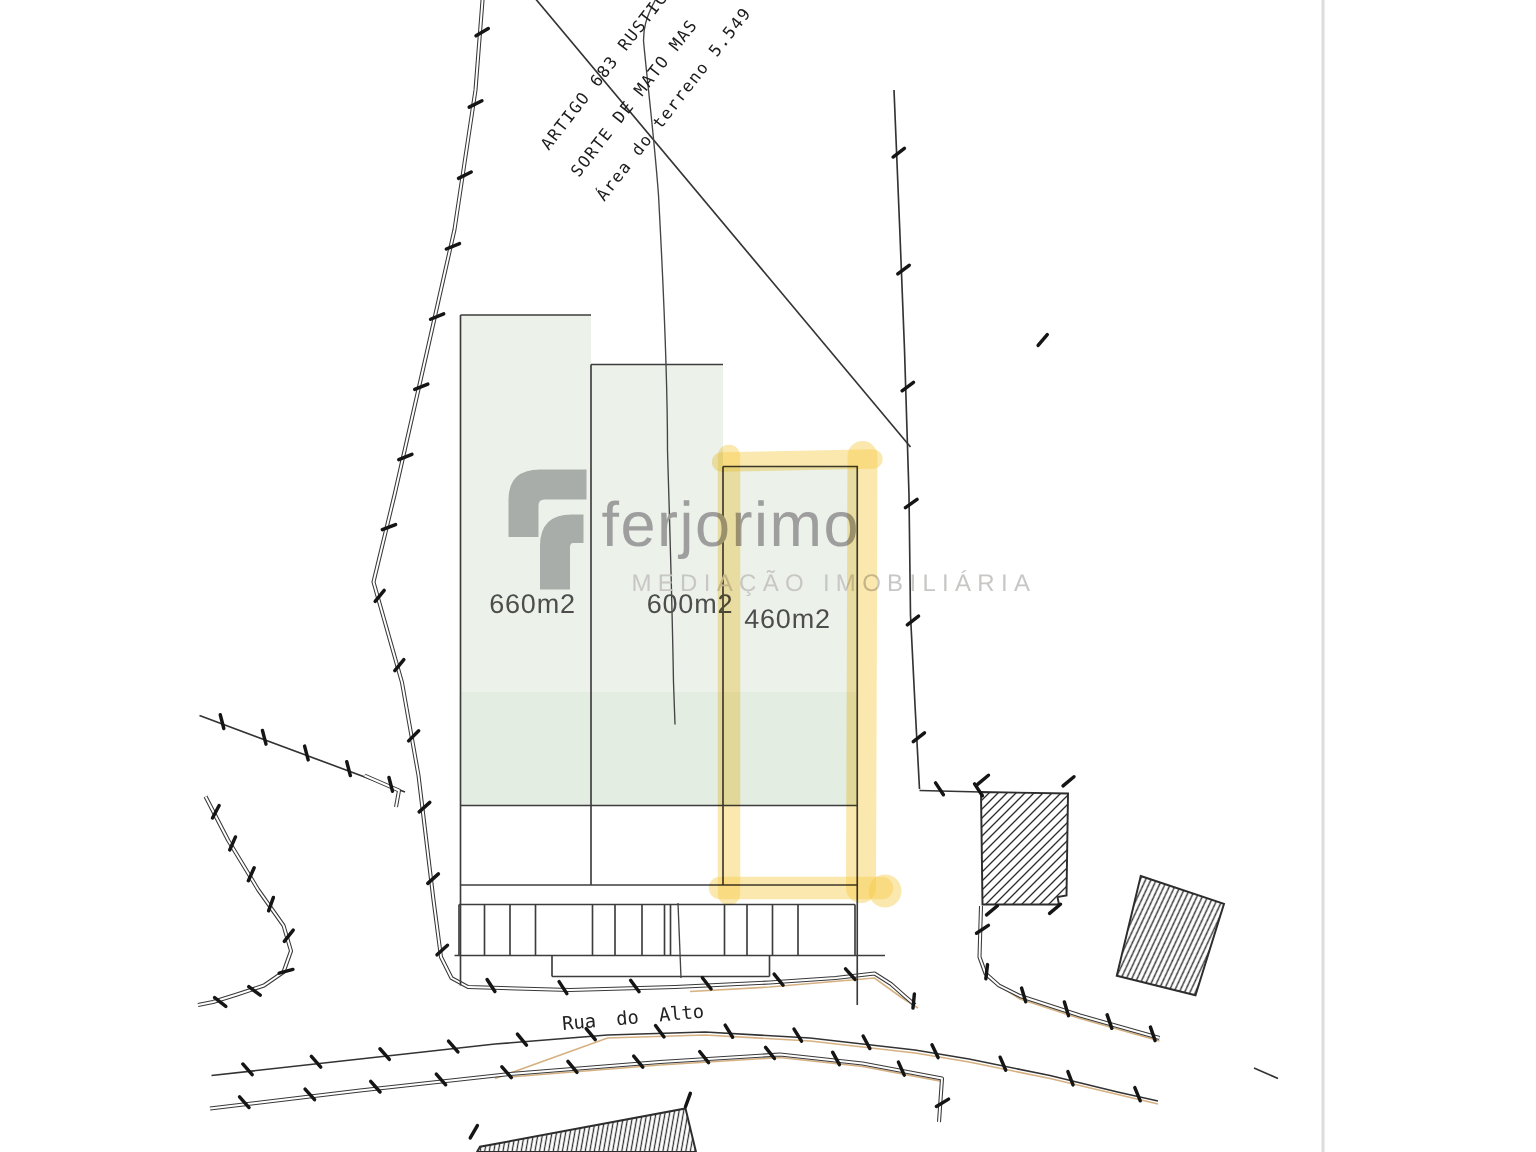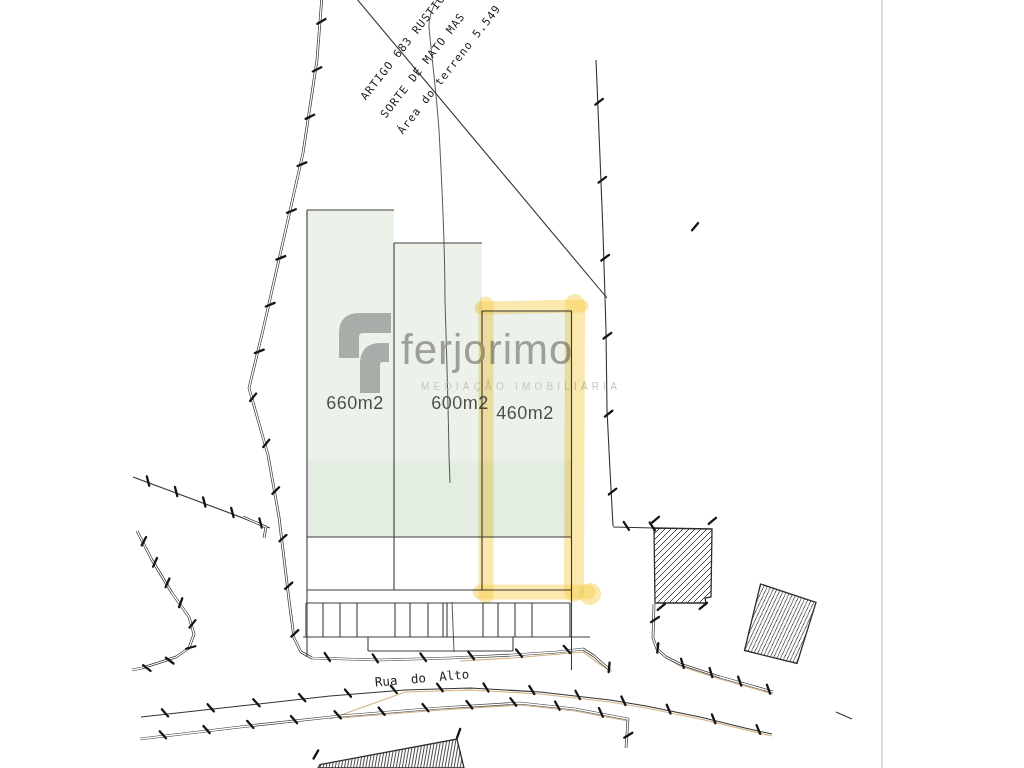--- a/index.html
+++ b/index.html
@@ -26,21 +26,21 @@
     font-family:"DejaVu Sans Mono", monospace;
     font-size:12.5px;color:#222;word-spacing:6px;white-space:nowrap;
   }
   .logo-text{
     position:absolute;left:401px;top:329px;
     font-size:42px;font-weight:400;letter-spacing:1px;
     color:var(--logo-text-gray,#9e9e9e);white-space:nowrap;line-height:1;
   }
   .logo-tagline{
     position:absolute;left:421px;top:381px;
-    font-size:10px;letter-spacing:4.2px;
+    font-size:16px;letter-spacing:4.2px;
     color:var(--tagline-gray,#c8c7c5);white-space:nowrap;
   }
 </style>
 </head>
 <body style="--label-gray: #4d4d4d; --logo-text-gray: #9e9e9e; --tagline-gray: #c8c7c5;">
 
 <svg id="base-svg" width="1024" height="768" viewBox="0 0 1024 768">
   <defs>
     <pattern id="hatchA" width="6" height="6" patternUnits="userSpaceOnUse">
       <path d="M0,6 l6,-6 M-1.5,1.5 l3,-3 M4.5,7.5 l3,-3" stroke="#2d2d2d" stroke-width="0.9" fill="none"></path>

